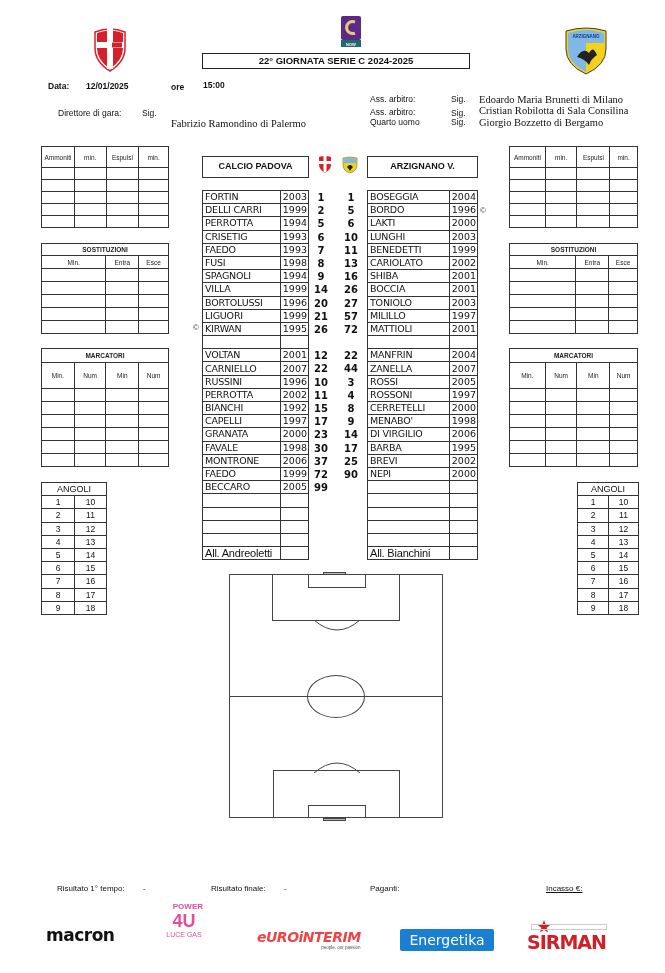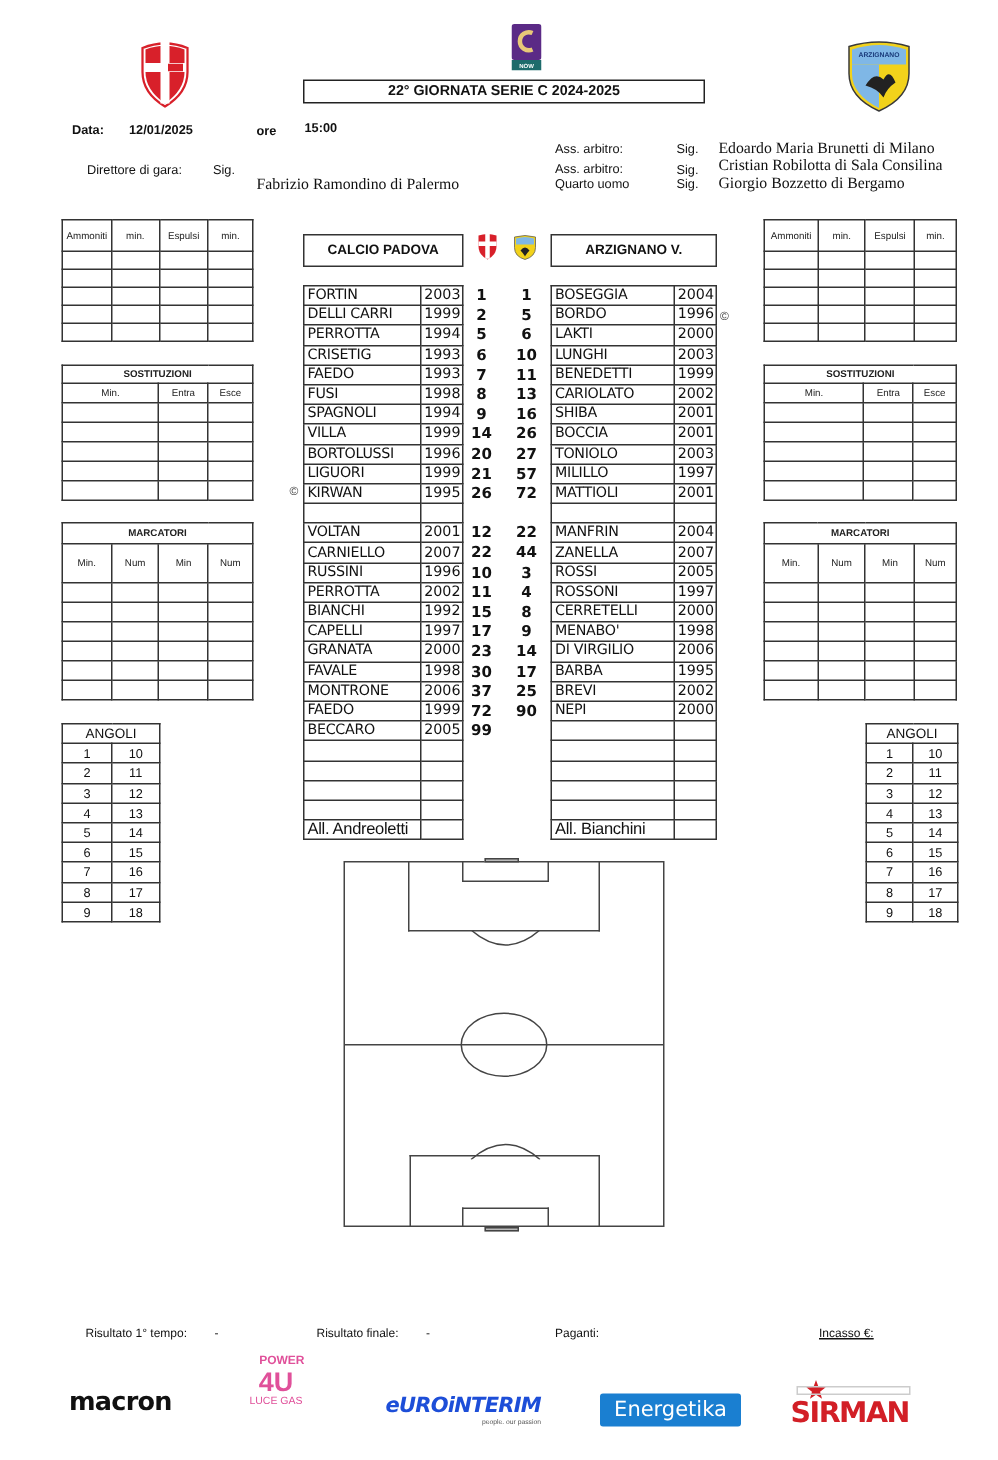--- a/index.html
+++ b/index.html
@@ -792,21 +792,21 @@
   <span>macron</span>
 </div>
 
 <div class="sponsor" style="left:163px;top:902px;width:42px;height:48px;color:#e0509a;text-align:center;font-family:'Liberation Sans',sans-serif;">
   <div style="font-size:8px;font-weight:bold;text-align:right;padding-right:2px;line-height:10px;">POWER</div>
   <div style="font-size:18px;font-weight:bold;line-height:18px;">4U</div>
   <div style="font-size:7px;line-height:9px;">LUCE GAS</div>
 </div>
 
 <div class="sponsor" style="left:257px;top:929px;">
-  <div style="font-family:'DejaVu Sans',sans-serif;font-size:14px;font-weight:bold;color:#1d4ed8;letter-spacing:-0.5px;font-style:italic;">eUROiNTERIM</div>
+  <div style="font-family:'DejaVu Sans',sans-serif;font-size:14px;font-weight:bold;color:#ef4444;letter-spacing:-0.5px;font-style:italic;">eUROiNTERIM</div>
   <div style="font-size:4.5px;color:#555;text-align:right;">people. our passion</div>
 </div>
 
 <div class="sponsor" style="left:400px;top:929px;width:94px;height:22px;background:#1a7fd1;color:#fff;font-family:'DejaVu Sans',sans-serif;font-size:14px;text-align:center;line-height:22px;border-radius:2px;">
   <span>Energetika</span>
 </div>
 
 <div class="sponsor" style="left:527px;top:920px;width:82px;height:34px;">
   <svg class="abs" style="left:10px;top:0;" width="14" height="13" viewBox="0 0 14 13">
     <polygon points="7,0 8.7,4.6 13.5,4.8 9.7,7.8 11,12.5 7,9.8 3,12.5 4.3,7.8 0.5,4.8 5.3,4.6" fill="#d21f26"></polygon>

